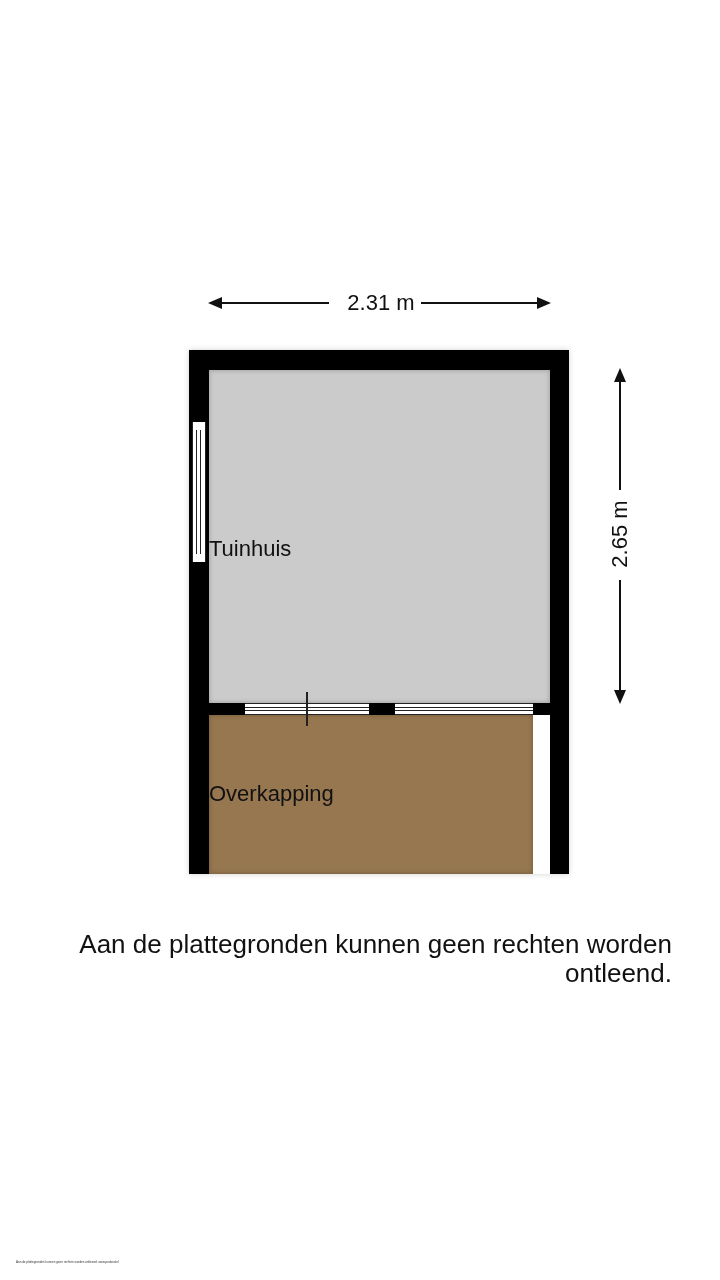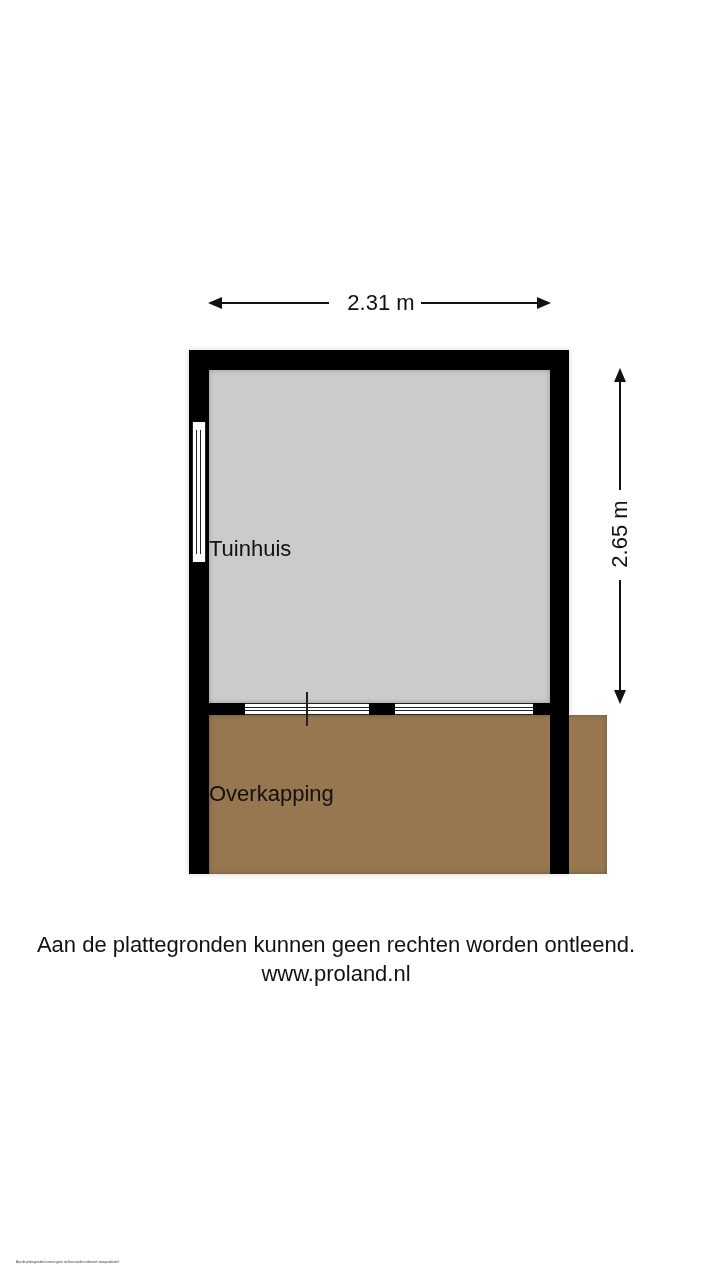--- a/index.html
+++ b/index.html
@@ -31,34 +31,34 @@
     border-left: 6px solid transparent; border-right: 6px solid transparent; border-top: 14px solid #111; }
   .dim-v .lbl { position: absolute; left: -34px; top: 153px; width: 92px; text-align: center;
     font-size: 22px; transform: rotate(-90deg); transform-origin: center center; }
 
   
   .plan { left: 189px; top: 350px; width: 380px; height: 524px;
     box-shadow: 0 0 6px rgba(0,0,0,0.18); }
   .wall { position: absolute; background: #000; }
   .room-tuinhuis { position: absolute; left: 20px; top: 20px; width: 341px; height: 333px; background: #cbcbcb;
     box-shadow: inset 0 0 5px rgba(0,0,0,0.25); }
-  .room-overkapping { position: absolute; left: 20px; top: 365px; width: 398px; height: 159px; background: #96774f;
+  .room-overkapping { position: absolute; left: 20px; top: 365px; width: 324px; height: 159px; background: #96774f;
     box-shadow: inset 0 0 5px rgba(0,0,0,0.25); }
   .room-label { position: absolute; width: 100%; text-align: left; font-size: 22px; color: #111; }
 
   .window-v { position: absolute; left: 3px; top: 72px; width: 14px; height: 140px; background: #fff;
     border-left: 1px solid #222; border-right: 1px solid #222; box-sizing: border-box; }
   .window-v .g { position: absolute; top: 8px; bottom: 8px; width: 1px; background: #222; }
 
   .window-h { position: absolute; height: 12px; background: #fff; box-sizing: border-box;
     border-top: 1px solid #222; border-bottom: 1px solid #222; }
   .window-h .g { position: absolute; left: 0; right: 0; height: 1px; background: #222; }
   .door-mark { position: absolute; left: 306px; top: 692px; width: 2px; height: 34px; background: #222; }
 
-  .disclaimer { left: 0; top: 930px; width: 672px; text-align: center; font-size: 22px; line-height: 29px; color: #111; }
+  .disclaimer { left: 0; top: 930px; width: 672px; text-align: right; font-size: 26px; line-height: 29px; color: #111; }
   .fineprint { left: 16px; top: 1260px; font-size: 3px; color: #333; white-space: nowrap; }
 </style>
 </head>
 <body>
 
 <div class="abs dim-h">
   <div class="ah-l"></div>
   <div class="line l"></div>
   <div class="lbl">2.31 m</div>
   <div class="line r"></div>
@@ -97,15 +97,14 @@
   </div>
   <div class="window-h" style="left:206px;top:353px;width:138px;">
     <div class="g" style="top:3px;"></div>
     <div class="g" style="top:6px;"></div>
   </div>
 </div>
 <div class="abs door-mark"></div>
 
 <div class="abs disclaimer">
   <div>Aan de plattegronden kunnen geen rechten worden ontleend.</div>
-  <div>www.proland.nl</div>
 </div>
 <div class="abs fineprint">Aan de plattegronden kunnen geen rechten worden ontleend. www.proland.nl</div>
 
 </body></html>

